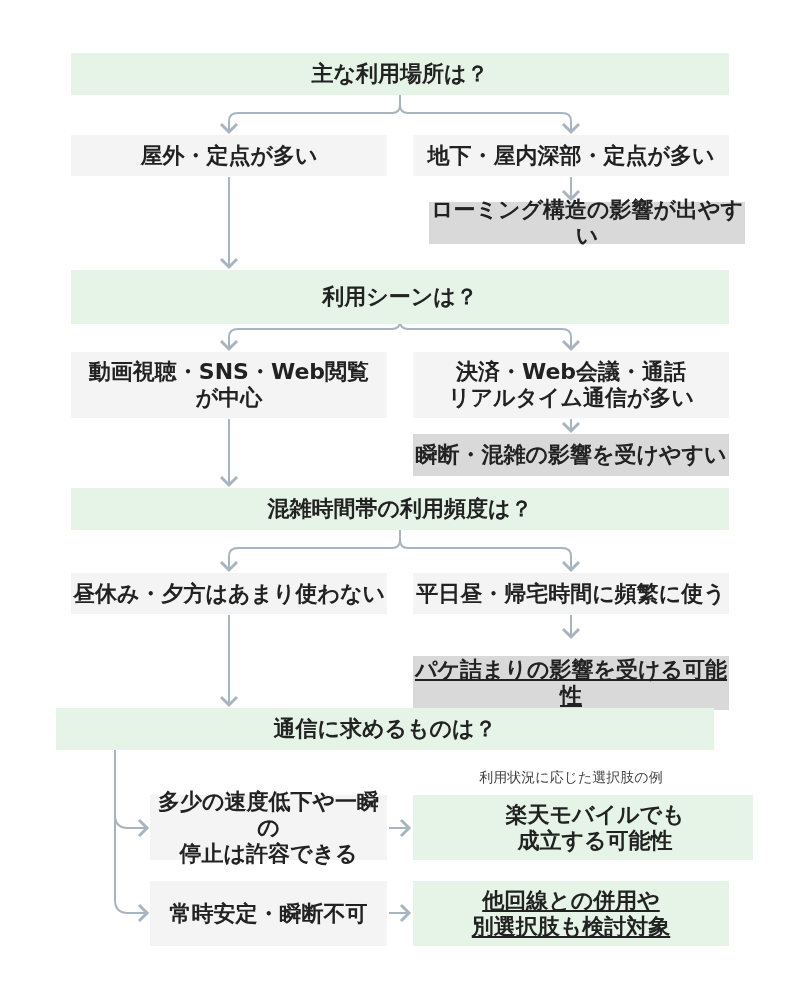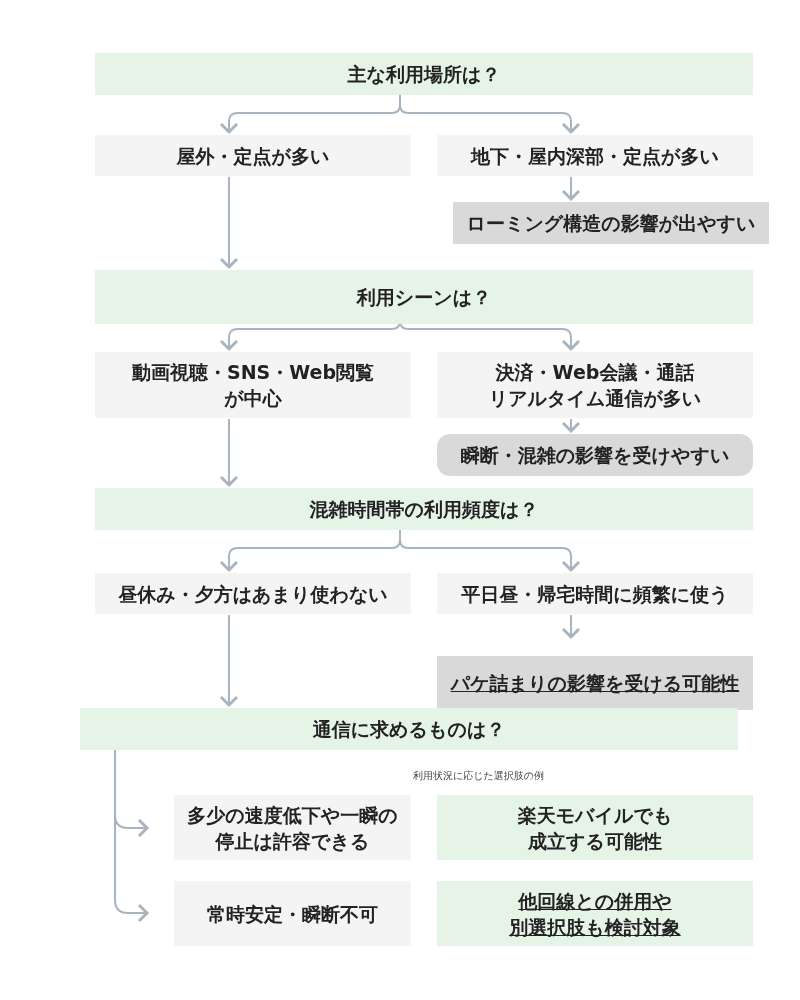--- a/index.html
+++ b/index.html
@@ -1,24 +1,24 @@
 <!DOCTYPE html>
 <html><head>
 <meta charset="utf-8">
 <style>
   html, body { margin:0; padding:0; background:#ffffff; }
   body { width:800px; height:1000px; position:relative; overflow:hidden;
          font-family:"DejaVu Sans","Liberation Sans",sans-serif; color:#222; }
   .box { position:absolute; display:flex; align-items:center; justify-content:center;
-         text-align:center; font-size:19px; font-weight:bold; line-height:26px; white-space:pre-line;margin-left:24px; }
+         text-align:center; font-size:22px; font-weight:bold; line-height:26px; white-space:pre-line; }
   .q   { background:#e6f4e8; }
   .opt { background:#f4f4f4;align-items:center; }
   .res { background:#d9d9d9; }
   .rec { background:#e6f4e8; }
-  .caption { position:absolute; font-size:10px; color:#444; text-align:left; }
+  .caption { position:absolute; font-size:14px; color:#444; text-align:center; }
   svg.lines { position:absolute; left:0; top:0; }
 </style>
 </head>
 <body>
 
 <svg class="lines" width="800" height="1000">
   <defs>
     <marker id="ah" markerWidth="10" markerHeight="10" refX="5" refY="5" orient="auto-start-reverse">
       <path d="M1,1 L5,5 L1,9" fill="none" stroke="#a8b4bf" stroke-width="1.5"></path>
     </marker>
@@ -50,30 +50,30 @@
 <div class="box q" style="left:71px;top:53px;width:658px;height:42px;"><span>主な利用場所は？</span></div>
 <div class="box opt" style="left:71px;top:135px;width:316px;height:41px;"><span>屋外・定点が多い</span></div>
 <div class="box opt" style="left:413px;top:135px;width:316px;height:41px;"><span>地下・屋内深部・定点が多い</span></div>
 <div class="box res" style="left:429px;top:202px;width:316px;height:42px;"><span>ローミング構造の影響が出やすい</span></div>
 
 <div class="box q" style="left:71px;top:270px;width:658px;height:54px;"><span>利用シーンは？</span></div>
 <div class="box opt" style="left:71px;top:352px;width:316px;height:66px;"><span>動画視聴・SNS・Web閲覧
 が中心</span></div>
 <div class="box opt" style="left:413px;top:352px;width:316px;height:66px;"><span>決済・Web会議・通話
 リアルタイム通信が多い</span></div>
-<div class="box res" style="left:413px;top:434px;width:316px;height:42px;border-radius:13px;"><span>瞬断・混雑の影響を受けやすい</span></div>
+<div class="box res" style="left:413px;top:434px;width:316px;height:42px;"><span>瞬断・混雑の影響を受けやすい</span></div>
 
 <div class="box q" style="left:71px;top:488px;width:658px;height:42px;"><span>混雑時間帯の利用頻度は？</span></div>
 <div class="box opt" style="left:71px;top:573px;width:316px;height:41px;"><span>昼休み・夕方はあまり使わない</span></div>
 <div class="box opt" style="left:413px;top:573px;width:316px;height:41px;"><span>平日昼・帰宅時間に頻繁に使う</span></div>
 <div class="box res" style="left:413px;top:656px;width:316px;height:54px;text-decoration:underline;"><span>パケ詰まりの影響を受ける可能性</span></div>
 
 <div class="box q" style="left:56px;top:708px;width:658px;height:42px;"><span>通信に求めるものは？</span></div>
 <div class="caption" style="left:413px;top:769px;width:316px;">利用状況に応じた選択肢の例</div>
 
 <div class="box opt" style="left:150px;top:795px;width:237px;height:65px;"><span>多少の速度低下や一瞬の
 停止は許容できる</span></div>
-<div class="box rec" style="left:413px;top:795px;width:316px;height:65px;"><span>楽天モバイルでも
+<div class="box rec" style="left:413px;top:795px;width:316px;height:65px;padding-left:24px;"><span>楽天モバイルでも
 成立する可能性</span></div>
 
 <div class="box opt" style="left:150px;top:881px;width:237px;height:65px;"><span>常時安定・瞬断不可</span></div>
 <div class="box rec" style="left:413px;top:881px;width:316px;height:65px;text-decoration:underline;"><span>他回線との併用や
 別選択肢も検討対象</span></div>
 
 </body></html>

